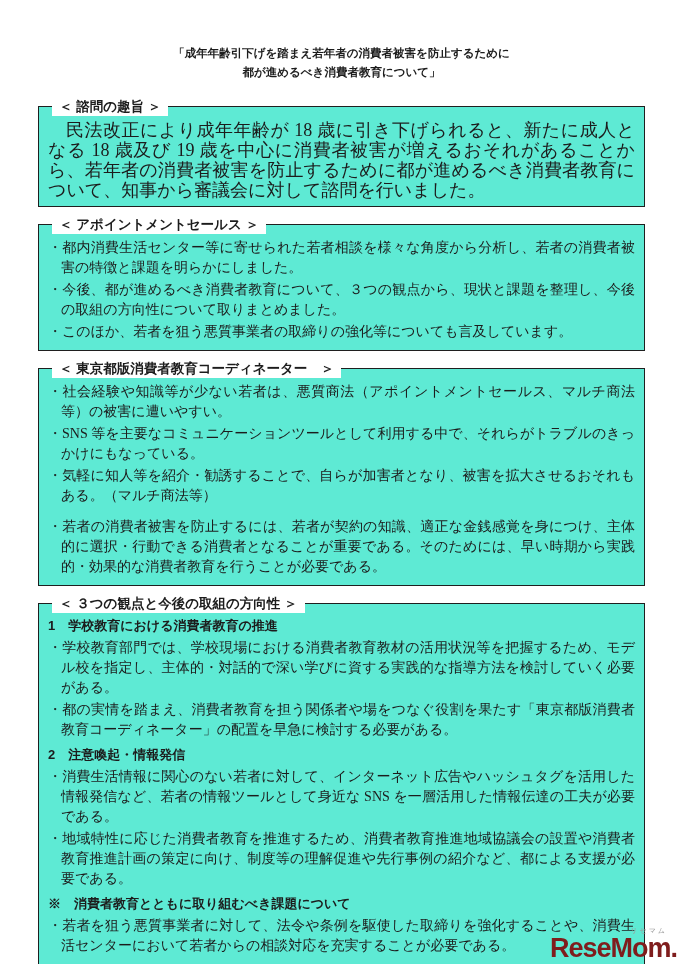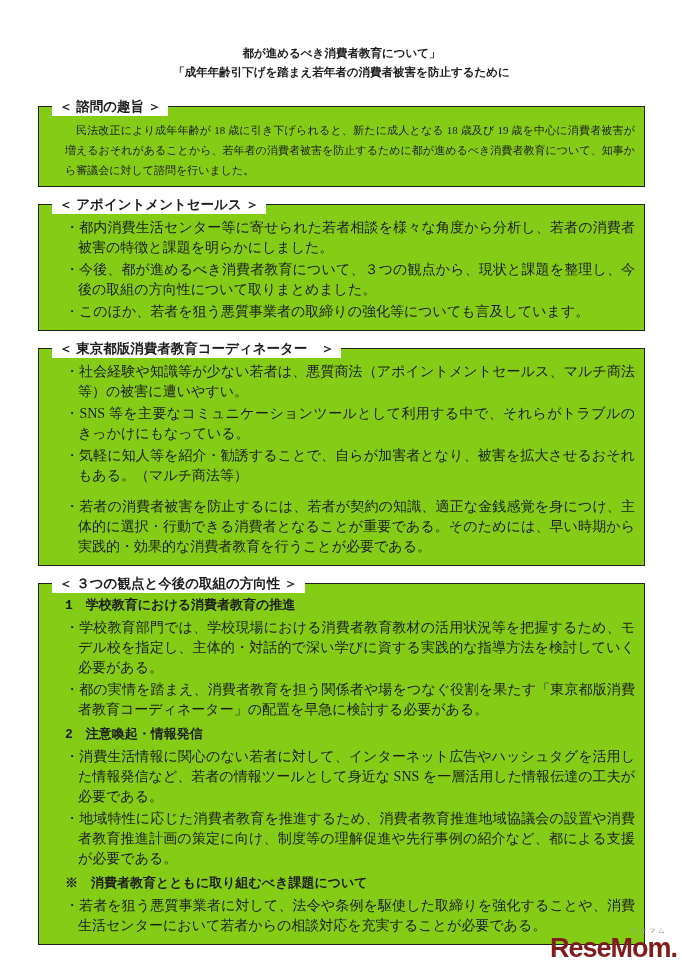--- a/index.html
+++ b/index.html
@@ -35,55 +35,55 @@
     font-weight: bold;
     font-size: 11.5px;
     line-height: 19px;
     text-align: center;
     margin: 0 0 24px 0;
   }
   .box {
     position: relative;
     border: 1.5px solid #1f1f1f;
     margin: 9px 0 17px 0;
-    padding: 11px 9px 6px 26px;
-    background: #84cc16;
+    padding: 11px 9px 6px 9px;
+    background: #5eead4;
   }
   .legend {
     position: absolute;
     top: -10px;
     left: 13px;
     background: #ffffff;
     padding: 0 7px;
     font-family: "Liberation Sans", "DejaVu Sans", sans-serif;
     font-weight: bold;
     font-size: 13.5px;
     line-height: 19px;
     white-space: nowrap;
   }
   .para {
-    font-size: 11px;
+    font-size: 18px;
     line-height: 20px;
     margin: 2px 0 0 0;
     text-indent: 1em;
     text-align: justify;
   }
   .bullet {
     font-size: 14px;
     line-height: 20px;
     margin: 2px 0;
     padding-left: 13px;
     text-indent: -13px;
     text-align: justify;
   }
   .bullet-group-2 {
     margin-top: 11px;
   }
   .sub-title {
-    font-family: Liberation Mono, monospace;
+    font-family: Liberation Sans, sans-serif;
     font-weight: bold;
     font-size: 13px;
     line-height: 20px;
     margin: 5px 0 1px 0;
   }
   .sub-title.first {
     margin-top: 1px;
   }
   .watermark {
     position: absolute;
@@ -110,22 +110,22 @@
     line-height: 27px;
   }
 </style>
 </head>
 <body>
 
 <div class="page">
 
 
   <div class="doc-subtitle">
+    <div>「成年年齢引下げを踏まえ若年者の消費者被害を防止するために</div>
     <div>都が進めるべき消費者教育について」</div>
-    <div>「成年年齢引下げを踏まえ若年者の消費者被害を防止するために</div>
   </div>
 
   <section class="box">
     <div class="legend">＜ 諮問の趣旨 ＞</div>
     <p class="para">民法改正により成年年齢が 18 歳に引き下げられると、新たに成人となる 18 歳及び 19 歳を中心に消費者被害が増えるおそれがあることから、若年者の消費者被害を防止するために都が進めるべき消費者教育について、知事から審議会に対して諮問を行いました。</p>
   </section>
 
   <section class="box">
     <div class="legend">＜ アポイントメントセールス ＞</div>
     <div class="bullet">・都内消費生活センター等に寄せられた若者相談を様々な角度から分析し、若者の消費者被害の特徴と課題を明らかにしました。</div>

